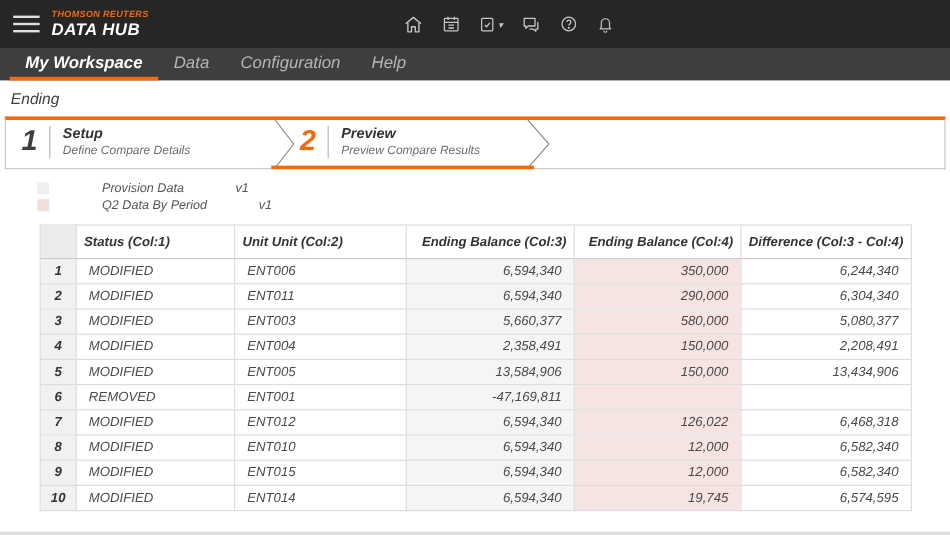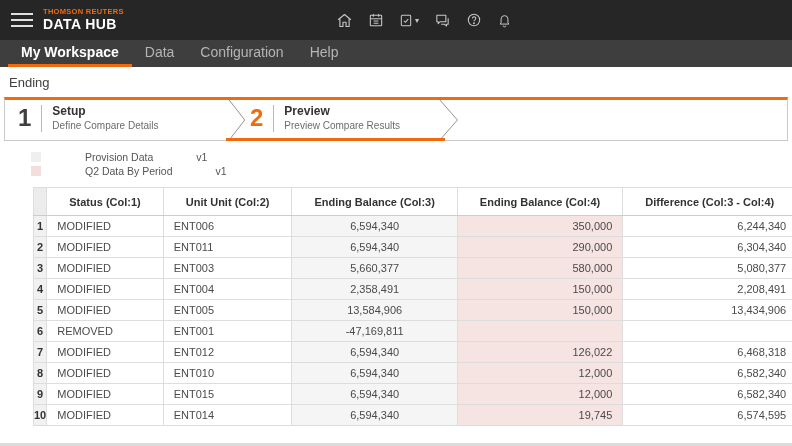--- a/index.html
+++ b/index.html
@@ -1,18 +1,18 @@
 <!DOCTYPE html>
 <html style="--accent: #f06a0e; --col3: #f5f5f6; --col4: #f6e4e2; --radio: #1a66c8;"><head>
 <meta charset="utf-8">
 <style>
   * { margin:0; padding:0; box-sizing:border-box; }
   html,body { background:#fff; }
   body { font-family:"Liberation Sans", sans-serif; }
-  .screen { position:relative; width:792px; height:446px; background:#fff; overflow:hidden; }
+  .screen { position:relative; width:792px; height:446px; background:#fff; overflow:hidden;font-style:italic; }
 
   
   .topbar { position:relative; height:40px; background:#262626; display:flex; align-items:center; }
   .hamburger { margin-left:11px; width:22px; cursor:pointer; }
   .hamburger span { display:block; height:2px; background:#e0e0e0; margin:4px 0; }
   .brand { margin-left:10px; line-height:1.15; }
   .brand .b1 { color:var(--accent,#f06a0e); font-size:7.5px; font-weight:bold; letter-spacing:.3px; }
   .brand .b2 { color:#ffffff; font-size:14px; font-weight:bold; letter-spacing:.4px; }
   .topbar-icons { position:absolute; left:336px; top:0; height:40px; display:flex; align-items:center; gap:15px; }
   .tb-icon { display:flex; align-items:center; cursor:pointer; }
@@ -49,26 +49,26 @@
   .filters { margin:11px 0 0 38px; display:flex; align-items:center; }
   .filter-opt { display:flex; align-items:center; margin-right:37px; cursor:pointer; }
   .radio { width:12px; height:12px; border-radius:50%; border:1.5px solid #8f8f8f; margin-right:7px; position:relative; background:#fff; }
   .filter-opt.selected .radio { border-color:var(--radio,#1a66c8); }
   .filter-opt.selected .radio::after { content:""; position:absolute; left:1.5px; top:1.5px; width:6px; height:6px; border-radius:50%; background:var(--radio,#1a66c8); }
   .filter-label { font-size:11px; font-weight:bold; color:#2b2b2b; }
 
   
   table.compare { margin:10px 0 0 33px; border-collapse:collapse; table-layout:fixed; }
   table.compare th, table.compare td { border:1px solid #ddd; font-size:11px; overflow:hidden; white-space:nowrap; }
-  table.compare th { height:28px; background:#fff; color:#333; font-weight:bold; text-align:left; padding:0 22px; border-bottom:1px solid #ccc; }
+  table.compare th { height:28px; background:#fff; color:#333; font-weight:bold; text-align:left; padding:0 6px; border-bottom:1px solid #ccc; }
   table.compare th.r, table.compare td.r { text-align:right; }
   table.compare th.numcol { background:#ececec; padding:0; }
   table.compare td { height:21px; color:#4a4a4a; padding:0 10px; background:#fff; }
   table.compare td.numcell { background:#f1f1f1; text-align:center; font-weight:bold; color:#333; padding:0; }
-  table.compare td.col3 { background:var(--col3,#f5f5f6);text-align:center; }
+  table.compare td.col3 { background:var(--col3,#f5f5f6); }
   table.compare td.col4 { background:var(--col4,#f6e4e2); }
   .bottom-strip { position:absolute; left:0; bottom:0; width:100%; height:3px; background:#dcdcdc; }
 </style>
 </head>
 <body>
 
 <div class="screen">
 
   <div class="topbar">
     <div class="hamburger">

